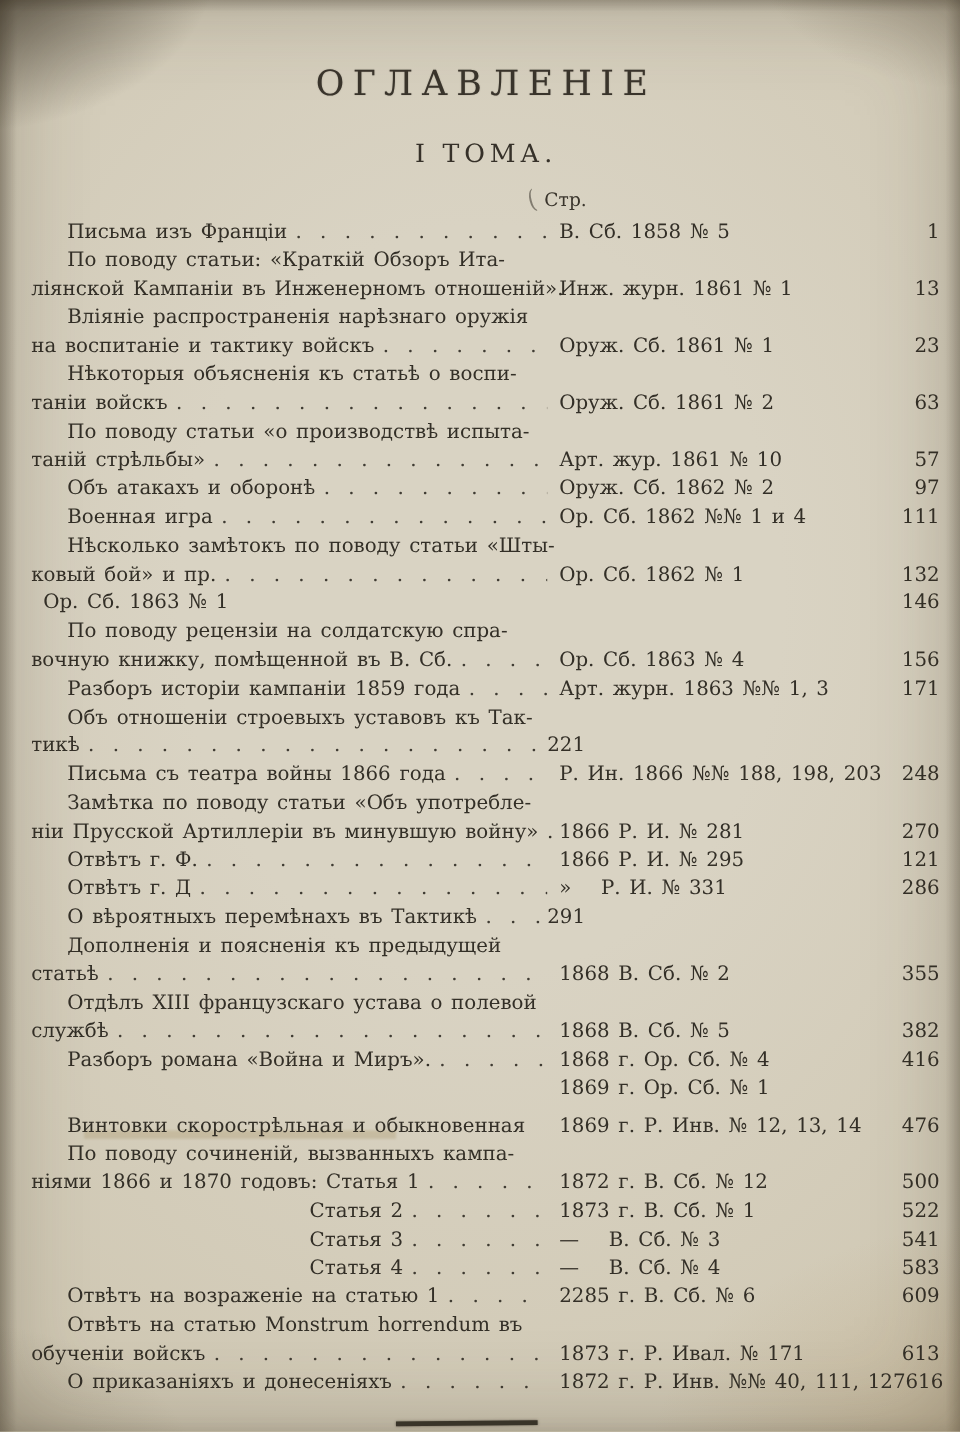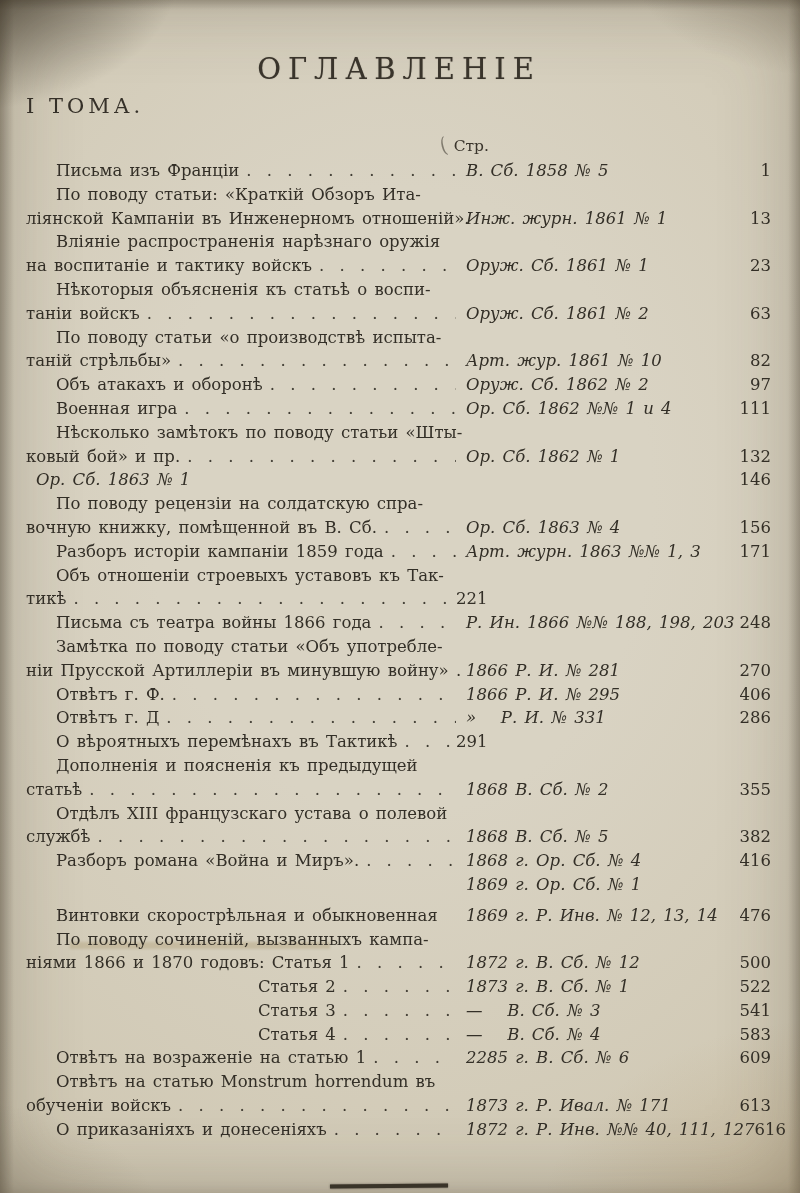--- a/index.html
+++ b/index.html
@@ -16,29 +16,29 @@
       linear-gradient(90deg, rgba(50,42,30,.28) 0, rgba(50,42,30,0) 14px),
       linear-gradient(270deg, rgba(50,42,30,.22) 0, rgba(50,42,30,0) 12px),
       linear-gradient(180deg, rgba(50,42,30,.20) 0, rgba(50,42,30,0) 10px),
       radial-gradient(ellipse 90% 75% at 50% 42%, #d9d3c3 35%, #cfc7b2 90%),
       #cbc2ac;
   }
   .vignette {
     position: absolute; inset: 0; pointer-events: none; z-index: 5;
     box-shadow: inset 0 0 80px rgba(60,50,33,.30), inset 0 0 14px rgba(60,50,33,.18);
   }
-  .sheet { position: absolute; inset: 0; padding: 0 28px 0 26px; box-sizing: border-box; z-index: 1; }
+  .sheet { position: absolute; inset: 0; padding: 0 16px 0 26px; box-sizing: border-box; z-index: 1; }
 
   .page-title {
     margin: 52px 0 0 0; text-align: center;
     font-size: 29px; font-weight: 500; letter-spacing: 7px;
     color: #3a352c; text-shadow: 0 0 1px rgba(58,53,44,.4);
   }
   .subtitle {
-    margin-top: 8px; 
+    margin-top: 30px; text-align: center;
     font-size: 21px; letter-spacing: 4px; color: #363129;
   }
   .colhead {
     display: flex; align-items: baseline;
     margin-top: 17px; font-size: 15.5px; color: #3a352c;
     word-spacing: 2px;
   }
   .colhead .spacer { width: 414px; flex-shrink: 0; }
   .colhead .mark {
     display: inline-block; transform: rotate(-14deg) scaleY(1.25);
@@ -59,21 +59,21 @@
   .t-line.ind2 { padding-left: 232px; }
   .t-text { white-space: pre; }
   .leader {
     flex: 1; overflow: hidden; white-space: nowrap;
     letter-spacing: 4px; opacity: .92;
   }
   .leader::after {
     content: ". . . . . . . . . . . . . . . . . . . . . . . . . . . . . . . . . . . . . . . . . . . . .";
     padding-left: 7px;
   }
-  .s-col { flex: 1; height: 23.8px; line-height: 23.8px; white-space: nowrap; padding-left: 10px; word-spacing: 2px; font-style: italic; }
+  .s-col { flex: 1; height: 23.8px; line-height: 23.8px; white-space: nowrap; padding-left: 10px; word-spacing: 2px; }
   .p-col { height: 23.8px; line-height: 23.8px; white-space: nowrap; text-align: right; padding-right: 1px; }
 
   .end-rule {
     position: absolute; left: 330px; top: 1184px; width: 118px; height: 4px;
     background: #3b362c; transform: rotate(-.5deg); z-index: 2;
     box-shadow: 0 0 2px rgba(59,54,44,.7);
   }
   .smudge {
     position: absolute; left: 70px; top: 942px; width: 260px; height: 7px;
     background: rgba(186,172,136,.55); filter: blur(1px); z-index: 0;
@@ -145,21 +145,21 @@
         <div class="t-col">
           <div class="t-line ind1">
             <span class="t-text">По поводу статьи «о производствѣ испыта-</span>
           </div>
           <div class="t-line">
             <span class="t-text">таній стрѣльбы»</span>
             <span class="leader"></span>
           </div>
         </div>
         <div class="s-col">Арт. жур. 1861 № 10</div>
-        <div class="p-col">82</div>
+        <div class="p-col">57</div>
       </div>
       <div class="entry">
         <div class="t-col">
           <div class="t-line ind1">
             <span class="t-text">Объ атакахъ и оборонѣ</span>
             <span class="leader"></span>
           </div>
         </div>
         <div class="s-col">Оруж. Сб. 1862 № 2</div>
         <div class="p-col">97</div>
@@ -249,21 +249,21 @@
         <div class="p-col">270</div>
       </div>
       <div class="entry">
         <div class="t-col">
           <div class="t-line ind1">
             <span class="t-text">Отвѣтъ г. Ф.</span>
             <span class="leader"></span>
           </div>
         </div>
         <div class="s-col">1866 Р. И. № 295</div>
-        <div class="p-col">406</div>
+        <div class="p-col">121</div>
       </div>
       <div class="entry">
         <div class="t-col">
           <div class="t-line ind1">
             <span class="t-text">Отвѣтъ г. Д</span>
             <span class="leader"></span>
           </div>
         </div>
         <div class="s-col">»  Р. И. № 331</div>
         <div class="p-col">286</div>

